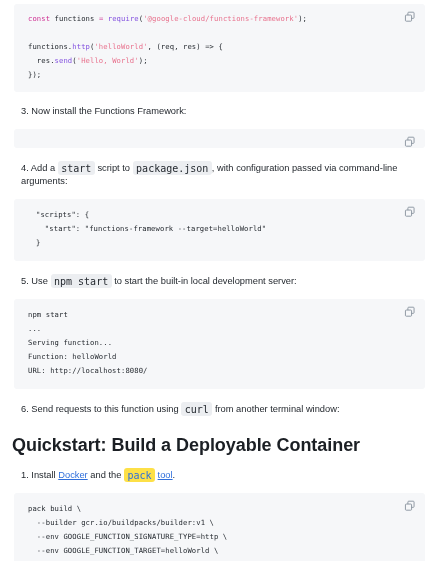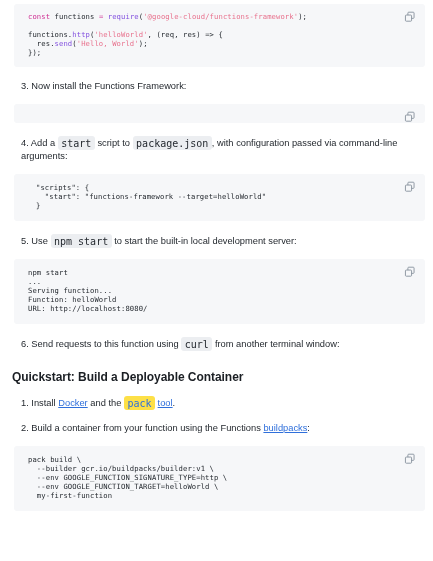--- a/index.html
+++ b/index.html
@@ -31,21 +31,21 @@
     margin: 0 0 0 6px;
     padding: 8px 10px 9px 14px;
     box-sizing: border-box;
     width: 411px;
   }
   .codeblock pre {
     margin: 0;
     padding: 0;
     font-family: "DejaVu Sans Mono", "Liberation Mono", monospace;
     font-size: 7.2px;
-    line-height: 9px;
+    line-height: 14px;
     color: #24292f;
     white-space: pre;
     letter-spacing: 0.1px;
   }
   .copy-btn {
     position: absolute;
     top: 7px;
     right: 9px;
     width: 12px;
     height: 12px;
@@ -78,21 +78,21 @@
     padding: 1.5px 3.5px;
     color: #24292f;
   }
   a.link {
     color: #2f6fdb;
     text-decoration: underline;
   }
   a.link .inline-code { color: #2f6fdb; background:#fde047; }
 
   h2.heading {
-    font-size: 12px;
+    font-size: 18px;
     font-weight: bold;
     color: #1b1f24;
     margin: 0;
     padding-left: 4px;
     letter-spacing: -0.05px;
   }
 </style>
 </head>
 <body>
 
@@ -178,25 +178,20 @@
   <h2 class="heading" style="margin-top:19px;">Quickstart: Build a Deployable Container</h2>
 
   <div class="step" style="margin-top:12px;">
     <span class="num">1.</span>
     <span>Install</span>
     <a class="link" href="#">Docker</a>
     <span>and the</span>
     <a class="link" href="#" style="text-decoration:none;"><span class="inline-code">pack</span> <span style="text-decoration:underline;text-align:right;">tool</span></a><span>.</span>
   </div>
 
-  <div class="step" style="margin-top:12px;">
-    <span class="num">2.</span>
-    <span>Build a container from your function using the Functions</span>
-    <a class="link" href="#">buildpacks</a><span>:</span>
-  </div>
 
   <div class="codeblock" style="margin-top:11px; padding-top:9px; padding-bottom:11px;">
     <pre>pack build \
   --builder gcr.io/buildpacks/builder:v1 \
   --env GOOGLE_FUNCTION_SIGNATURE_TYPE=http \
   --env GOOGLE_FUNCTION_TARGET=helloWorld \
   my-first-function</pre>
     <span class="copy-btn">
       <svg width="12" height="12" viewBox="0 0 16 16" fill="none" stroke="#808b97" stroke-width="1.2">
         <rect x="5.2" y="1.6" width="8.2" height="8.2" rx="1.1"></rect>

